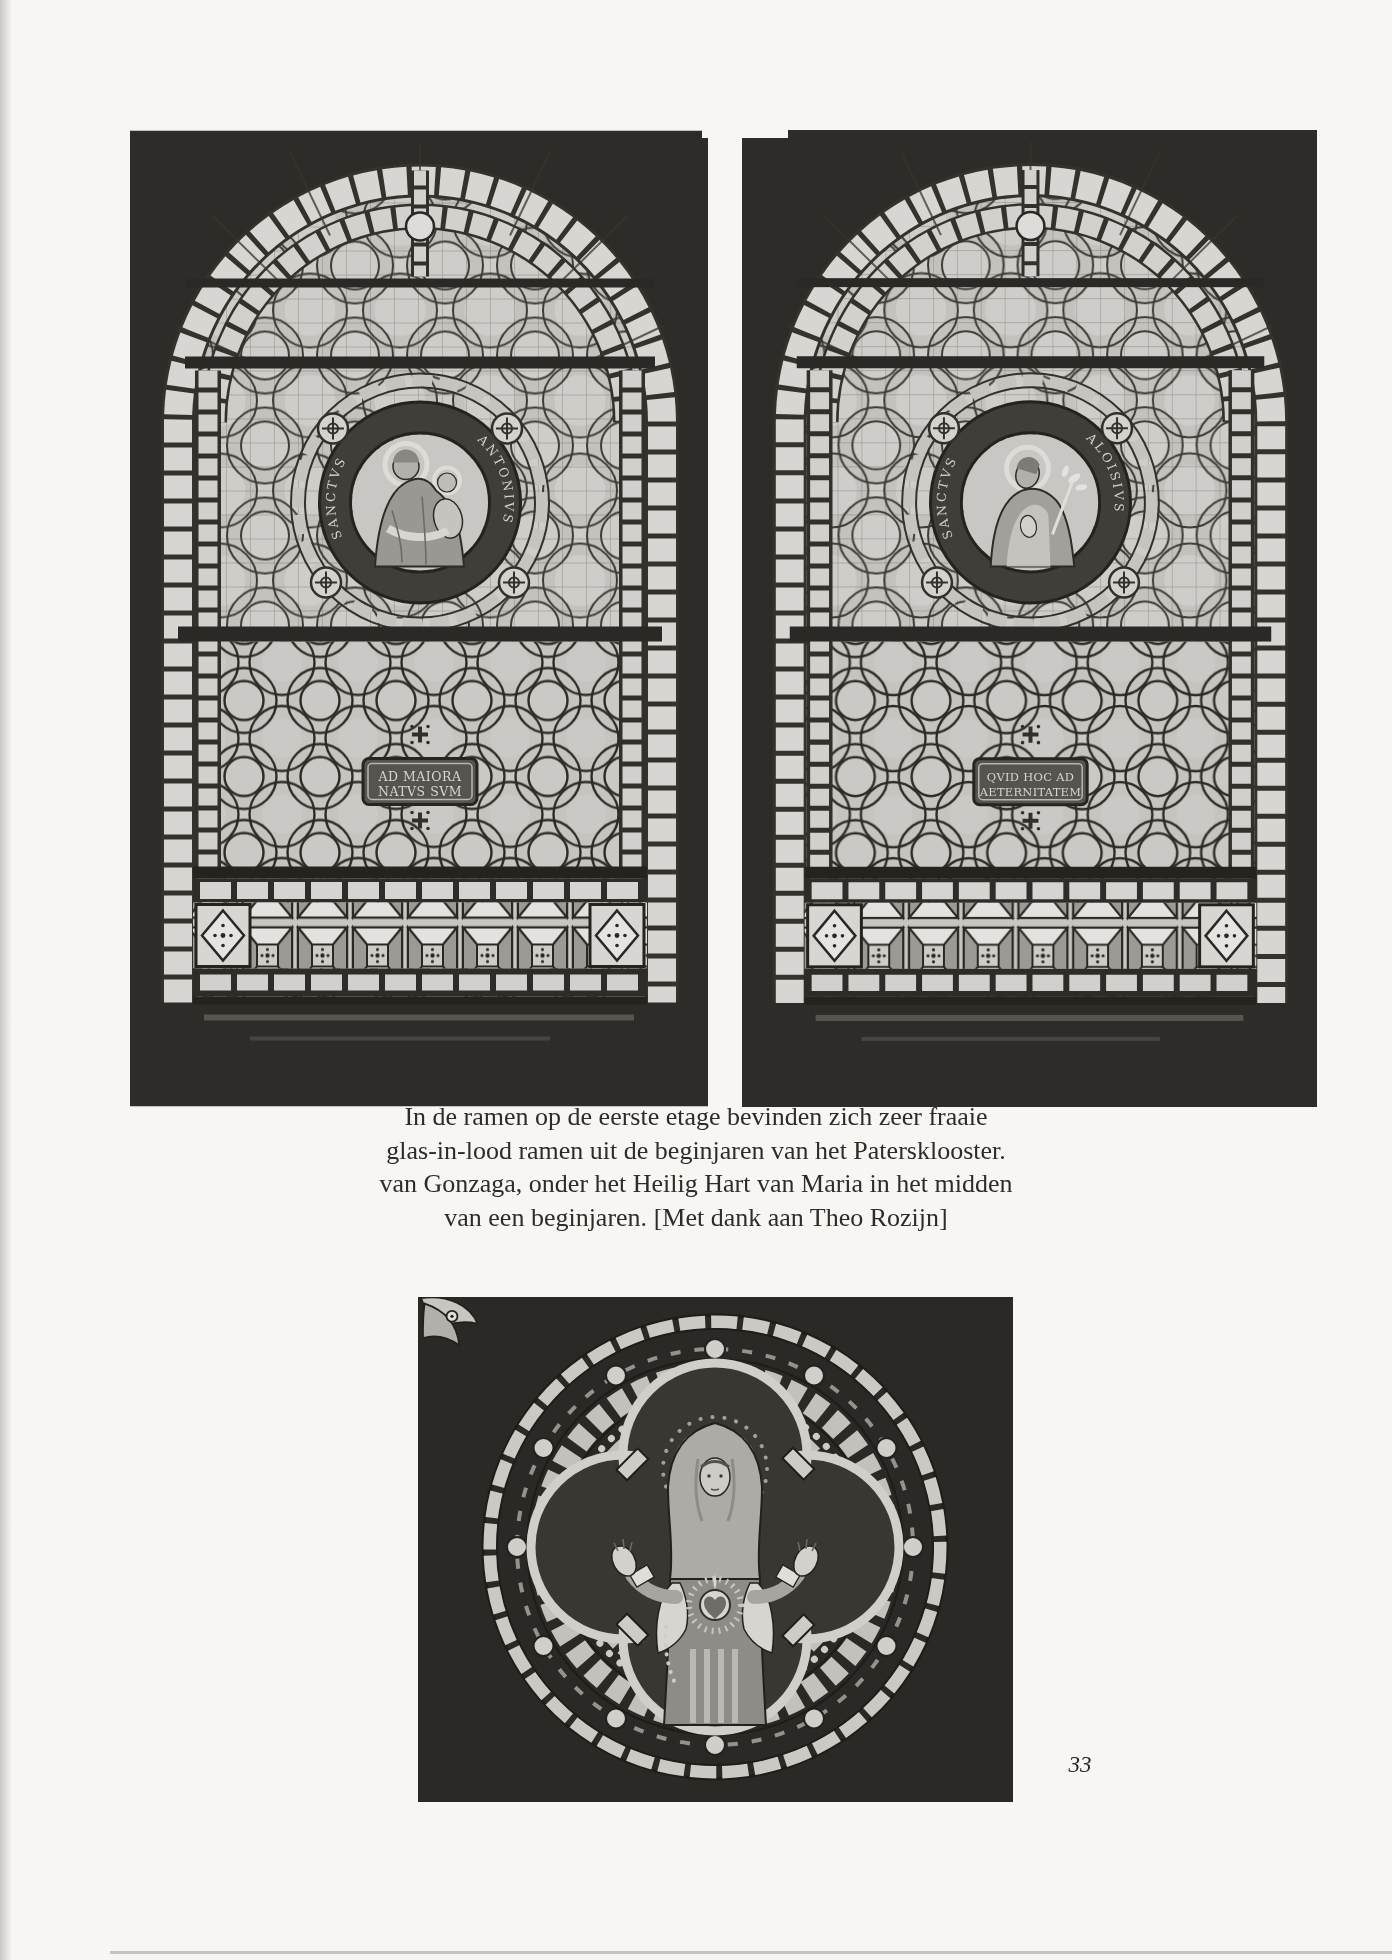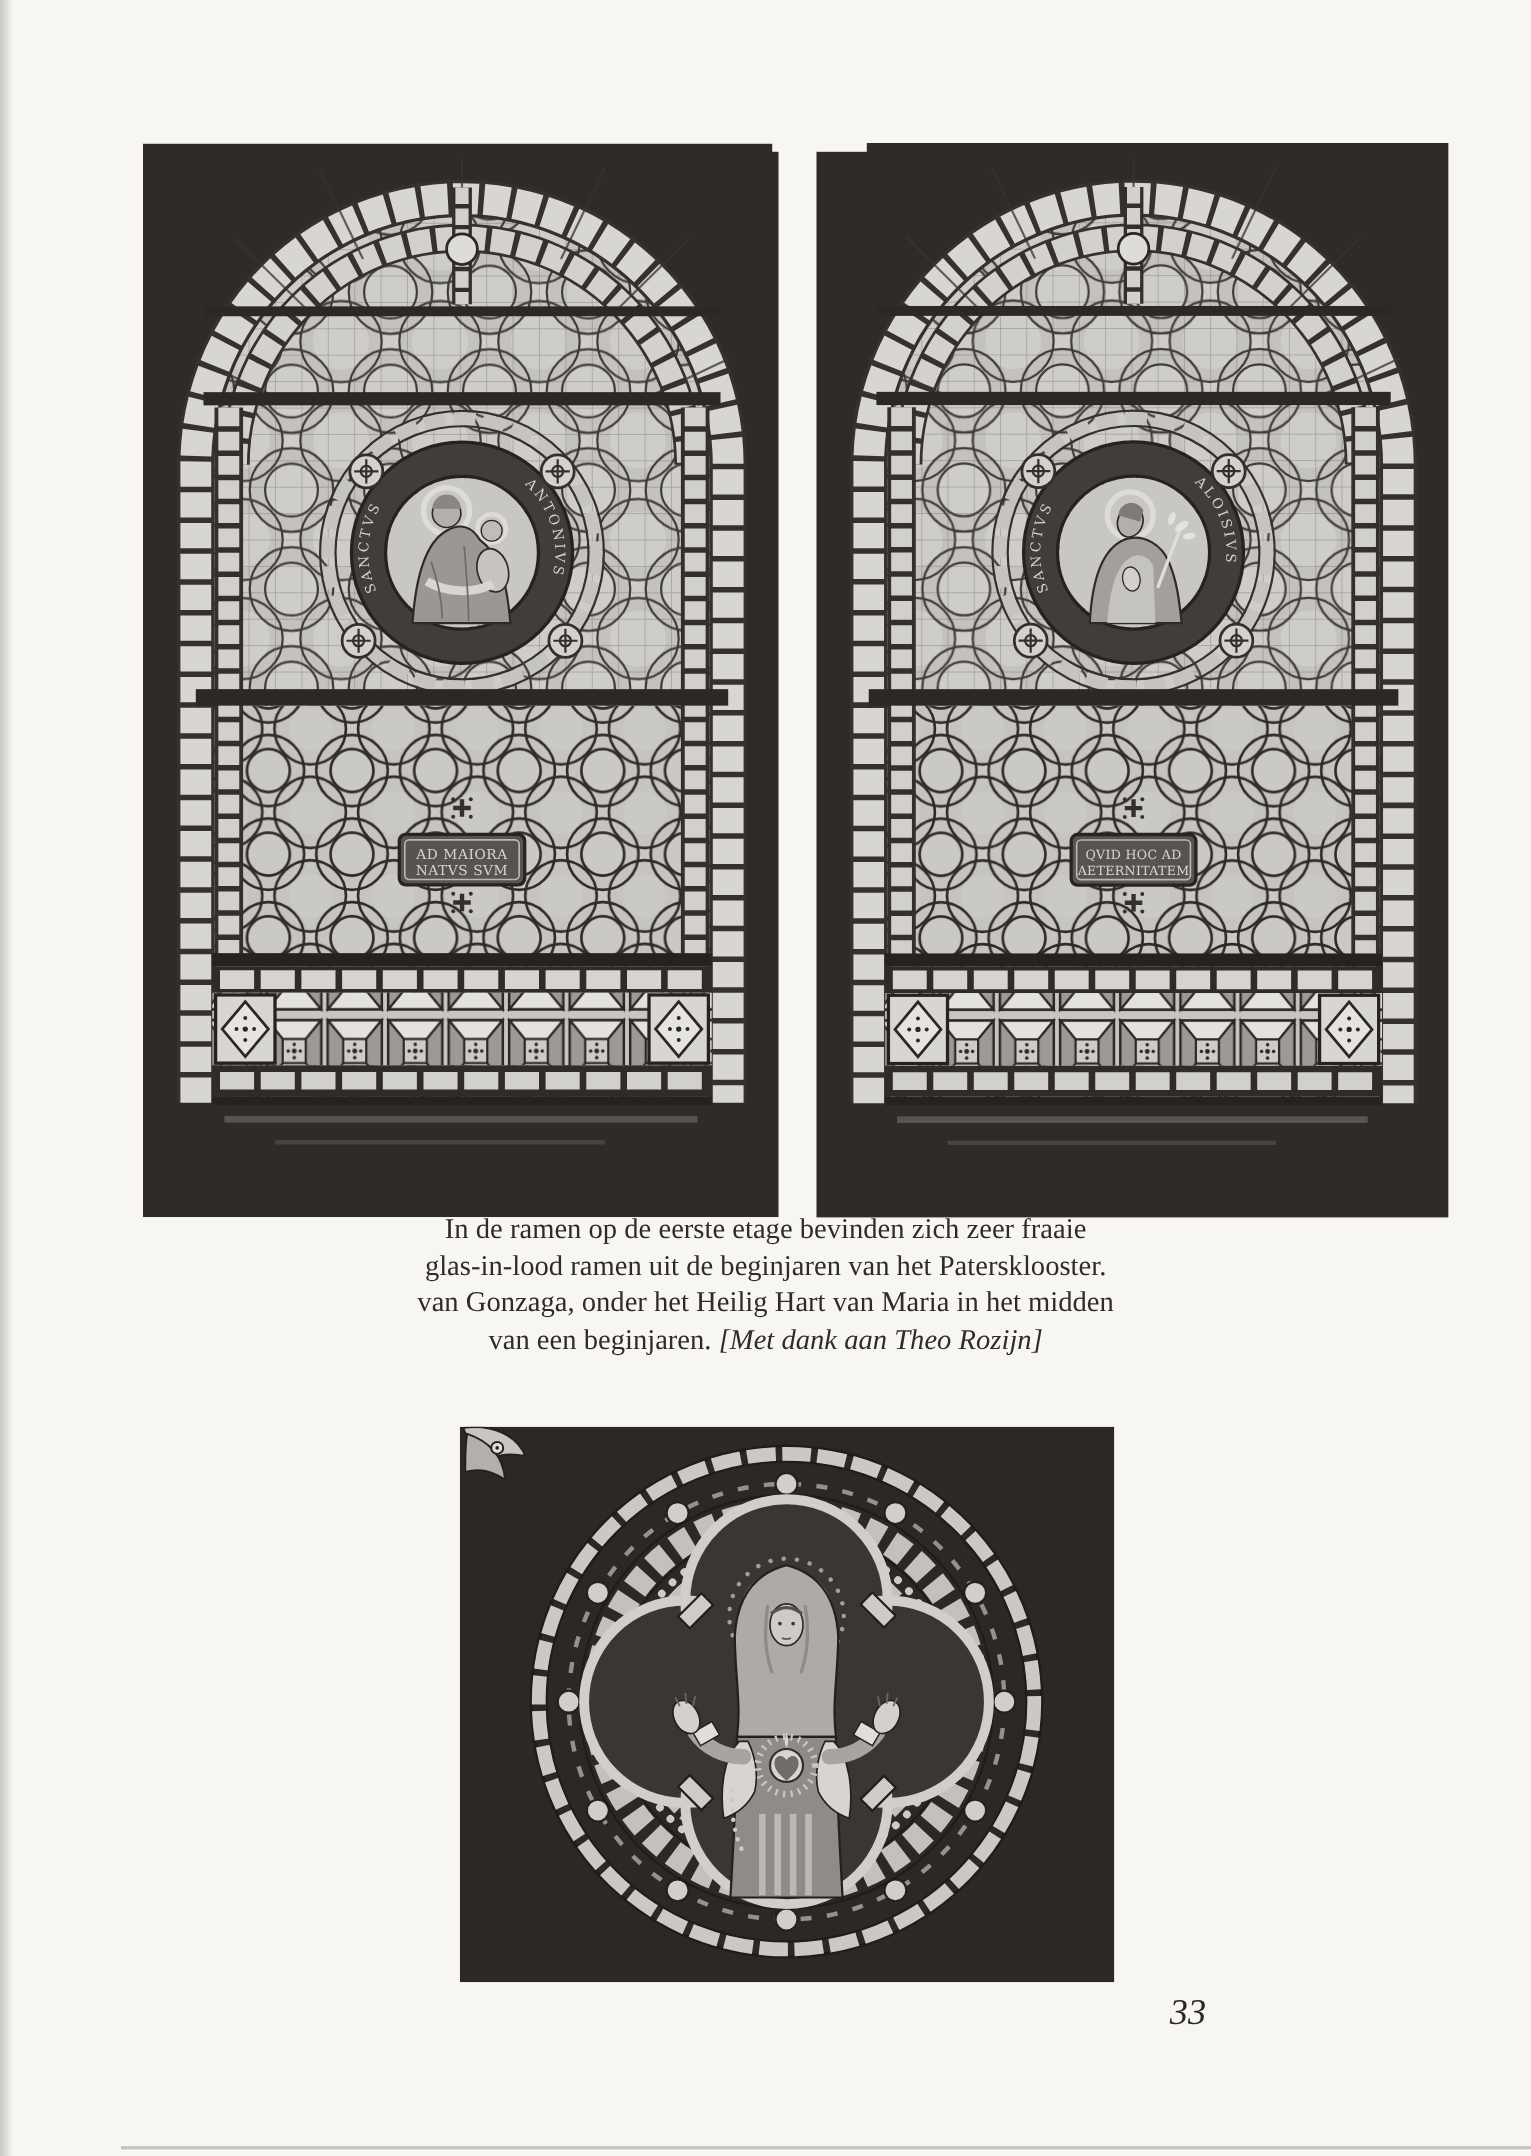--- a/index.html
+++ b/index.html
@@ -14,24 +14,24 @@
   #photo-left{left:90px;top:114px;}
   #photo-right{left:702px;top:114px;}
   #photo-rose{left:378px;top:1281px;}
   
   .notch{position:absolute;left:702px;top:114px;width:86px;height:24px;background:#f7f6f3;}
   .caption{
     position:absolute;left:146px;top:1100px;width:1100px;
     text-align:center;color:#2f2b28;font-size:26px;line-height:33.5px;
   }
   .cap-line{white-space:nowrap;}
-  .caption .it{font-style:italic;}
+  .caption .it{}
   .page-number{
-    position:absolute;left:1040px;top:1812px;width:80px;
-    font-style:italic;font-size:33px;color:#2a2724;text-align:center;
+    position:absolute;left:1040px;top:1752px;width:80px;
+    font-style:italic;font-size:23px;color:#2a2724;text-align:center;
   }
   .scan-left-shade{
     position:absolute;left:0;top:0;width:12px;height:1960px;
     background:linear-gradient(to right,rgba(90,90,90,.30),rgba(90,90,90,0));
   }
   .scan-bottom-line{
     position:absolute;left:110px;top:1951px;width:1282px;height:3px;
     background:#a9a7a4;opacity:.65;
   }
   .hidden-defs{position:absolute;width:0;height:0;overflow:hidden;}

